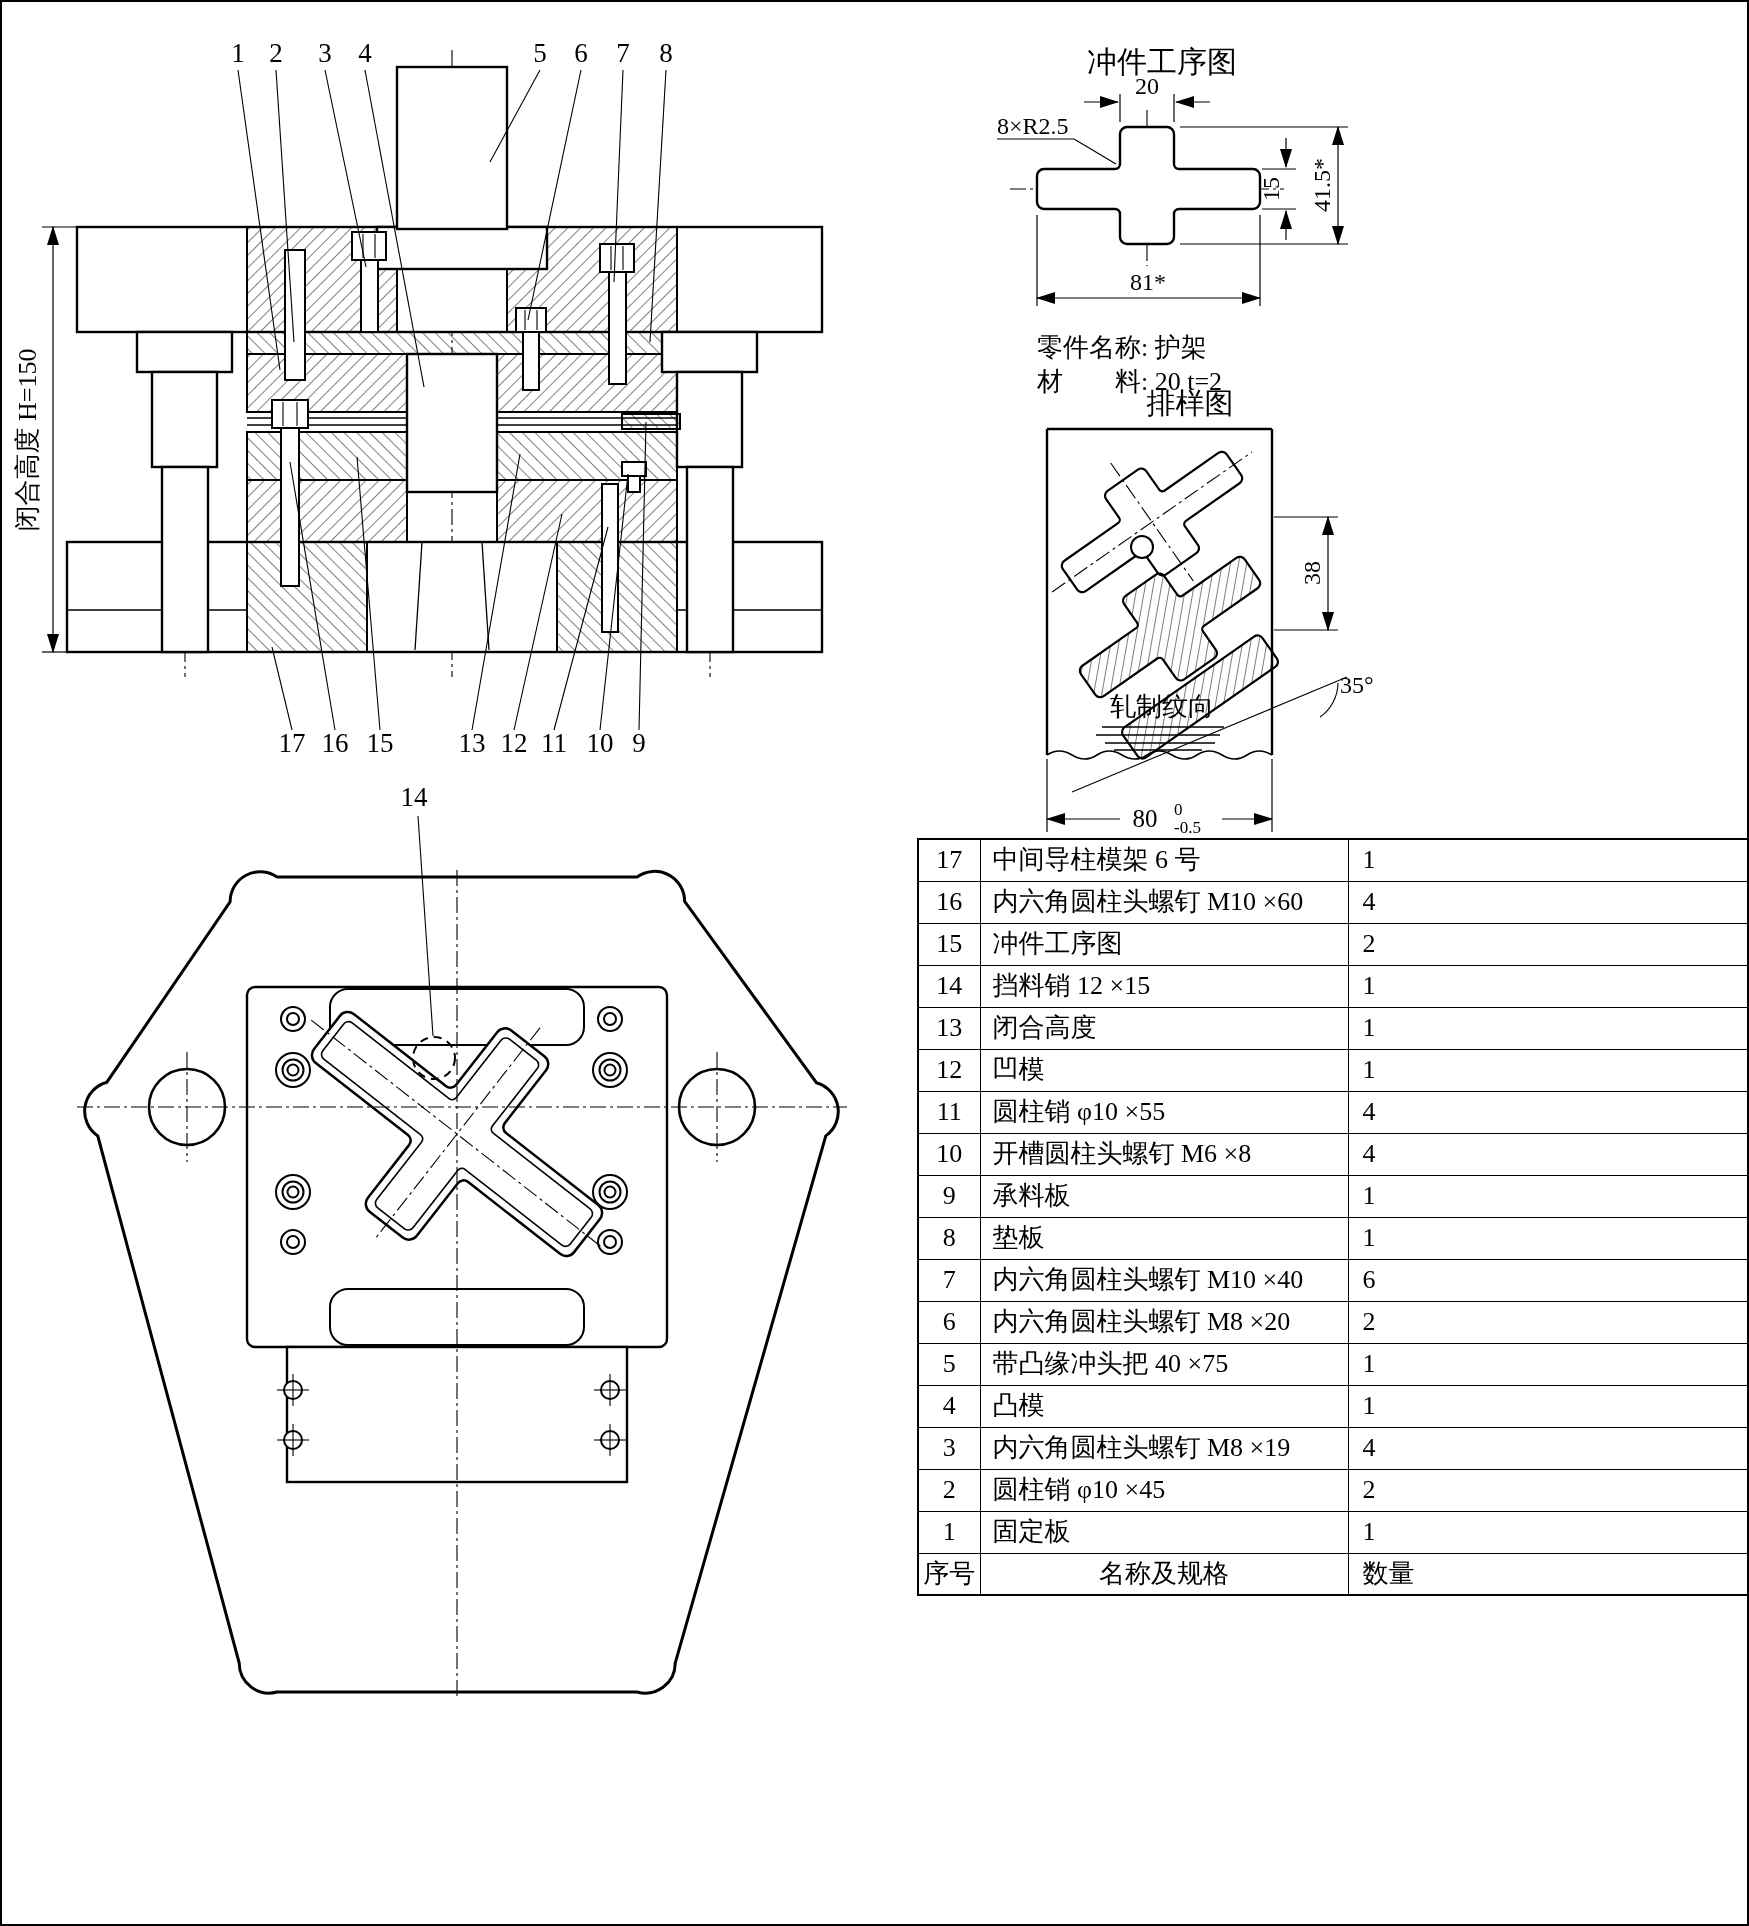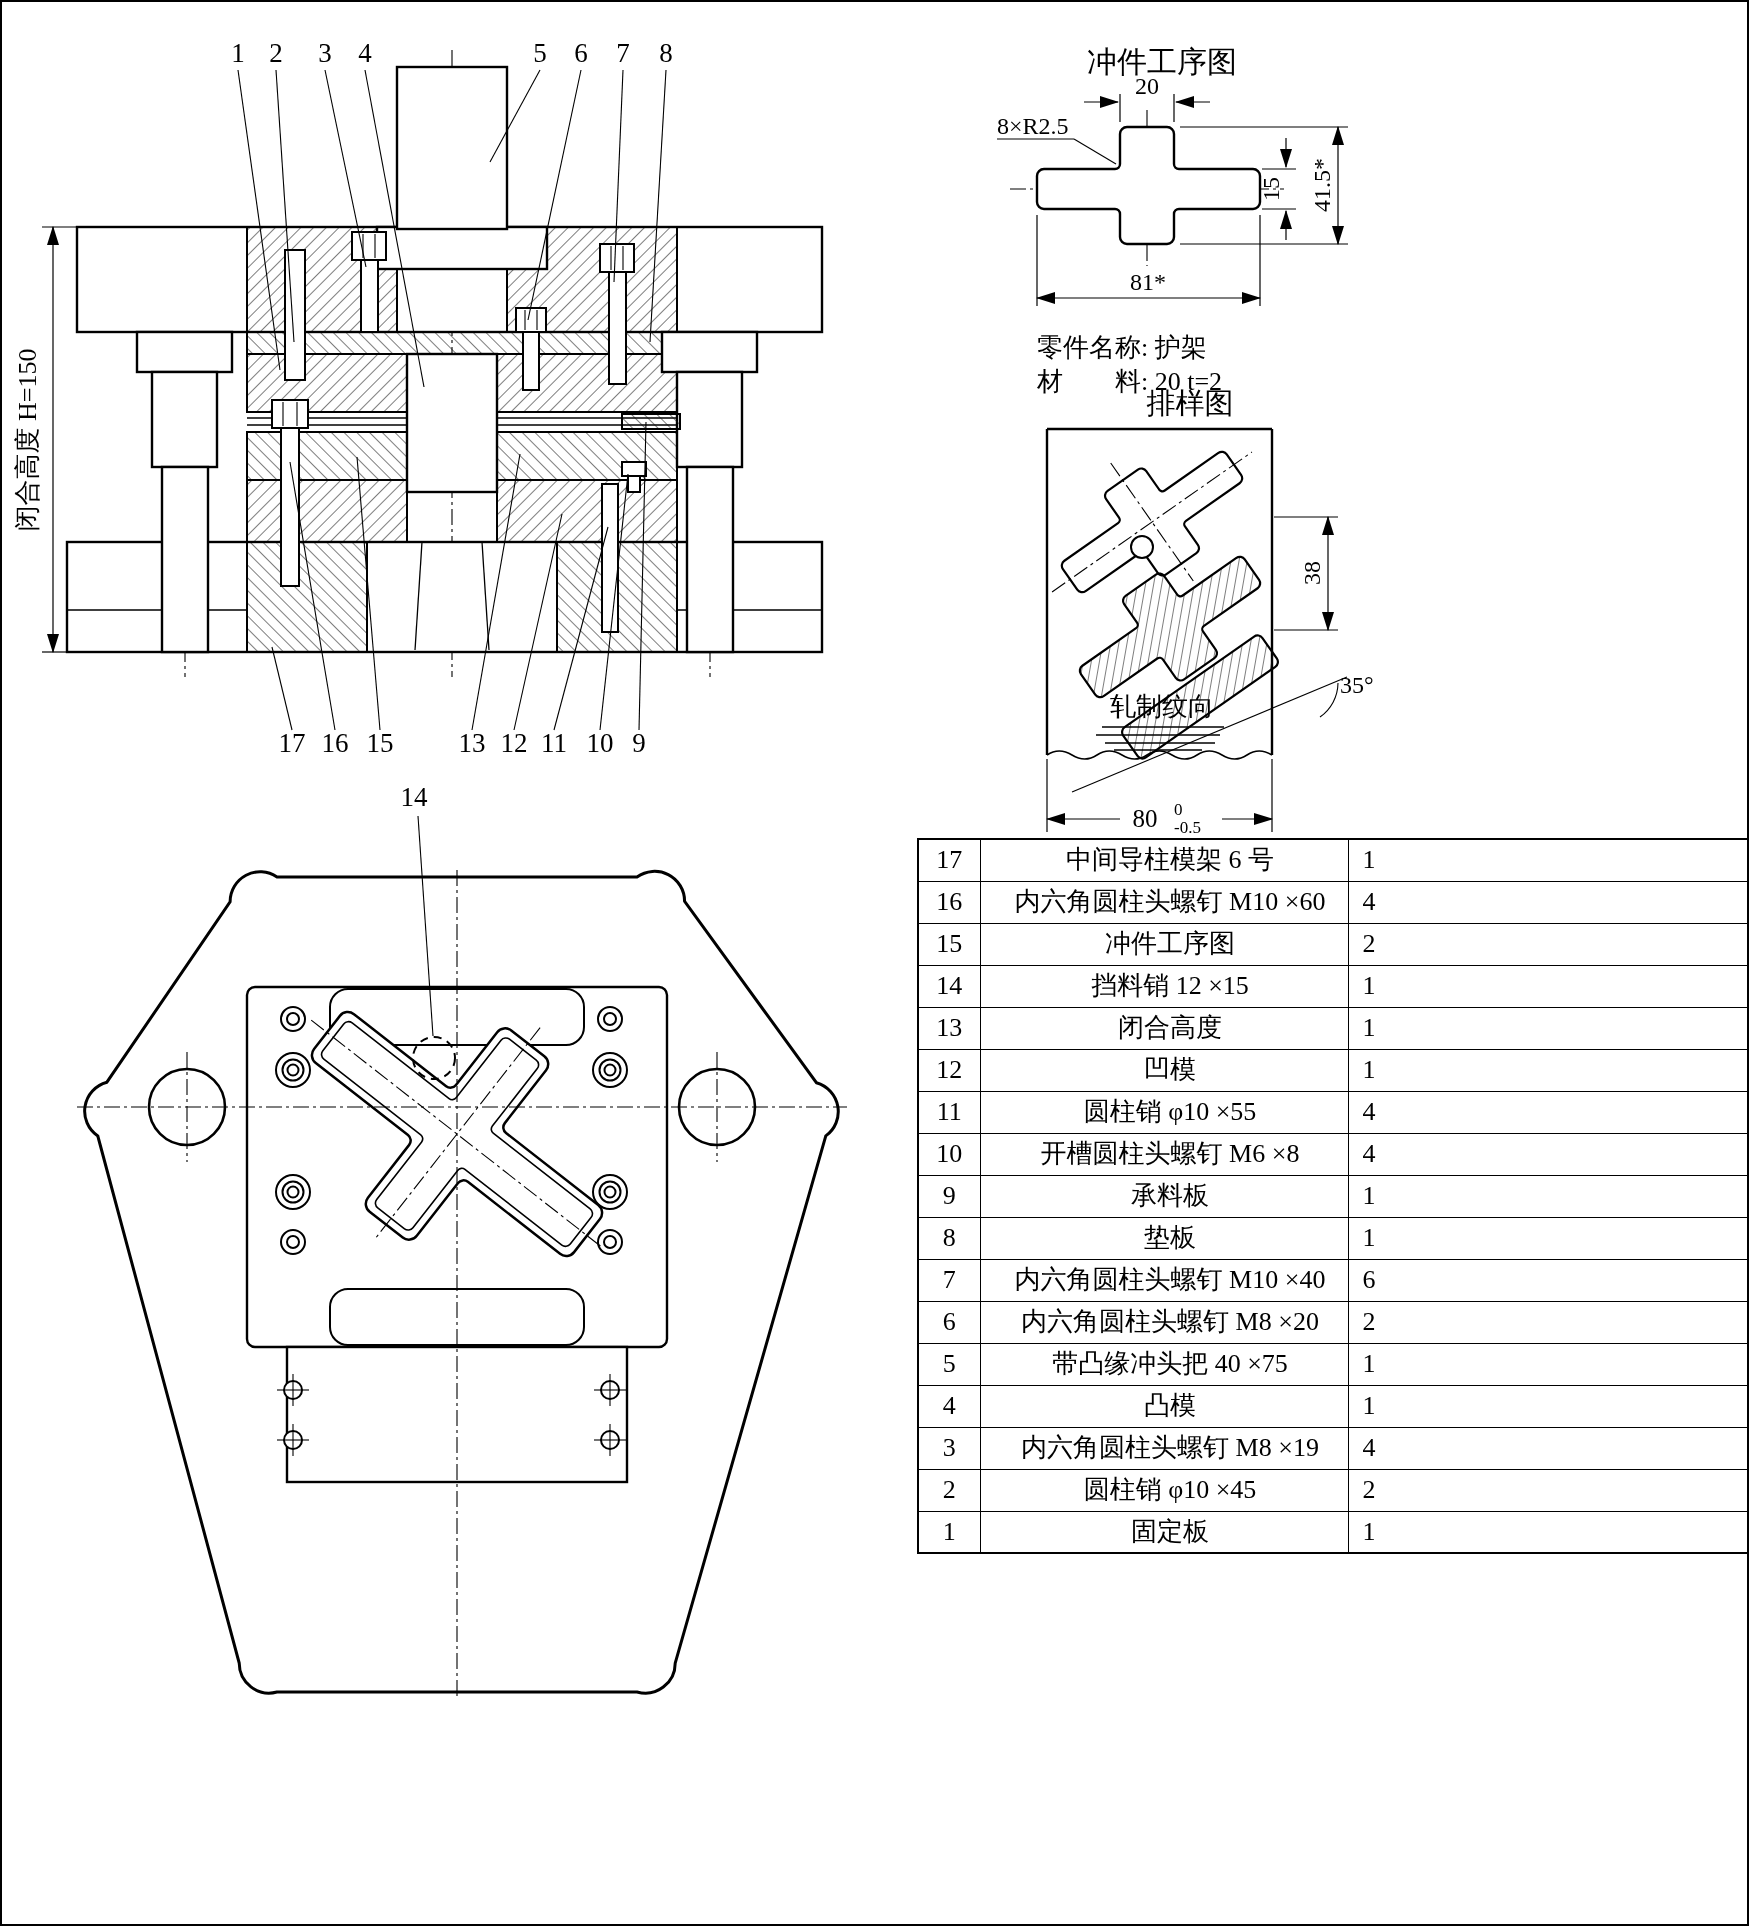--- a/index.html
+++ b/index.html
@@ -16,21 +16,21 @@
   .ln  { stroke:#000; stroke-width:1.3; fill:none; }
   .thn { stroke:#000; stroke-width:1.1; fill:none; }
   .cl  { stroke:#000; stroke-width:1.1; fill:none; stroke-dasharray:16 4 3 4; }
   .dim { stroke:#000; stroke-width:1.2; fill:none; }
   .txt { font-family:"Liberation Serif","DejaVu Serif",serif; fill:#000; stroke:none; }
   #parts-table { position:absolute; left:915px; top:836px; width:831px;
     border-collapse:collapse; table-layout:fixed; border:2.5px solid #000; }
   #parts-table td { border:1.6px solid #000; height:42px; box-sizing:border-box;
     font-size:26px; line-height:1; padding:0; white-space:nowrap; overflow:hidden; }
   #parts-table td.c  { text-align:center; }
-  #parts-table td.n  { text-align:center; padding-left:12px; }
+  #parts-table td.n  { text-align:left; padding-left:12px; }
   #parts-table td.hc { text-align:center; }
   #parts-table td.q  { text-align:left; padding-left:14px; }
 </style>
 </head>
 <body>
 
 <div class="page">
 
   <svg viewBox="0 0 880 760" style="left:20px;top:20px;width:880px;height:760px">
     <defs>
@@ -462,16 +462,21 @@
       <tr>
           <td class="c">2</td>
           <td class="n">圆柱销 φ10 ×45</td>
           <td class="q">2</td>
         </tr>
       <tr>
           <td class="c">1</td>
           <td class="n">固定板</td>
           <td class="q">1</td>
         </tr>
+      <tr>
+          <td class="c">序号</td>
+          <td class="hc">名称及规格</td>
+          <td class="q">数量</td>
+        </tr>
     </tbody>
   </table>
 
 </div>
 
 </body></html>

